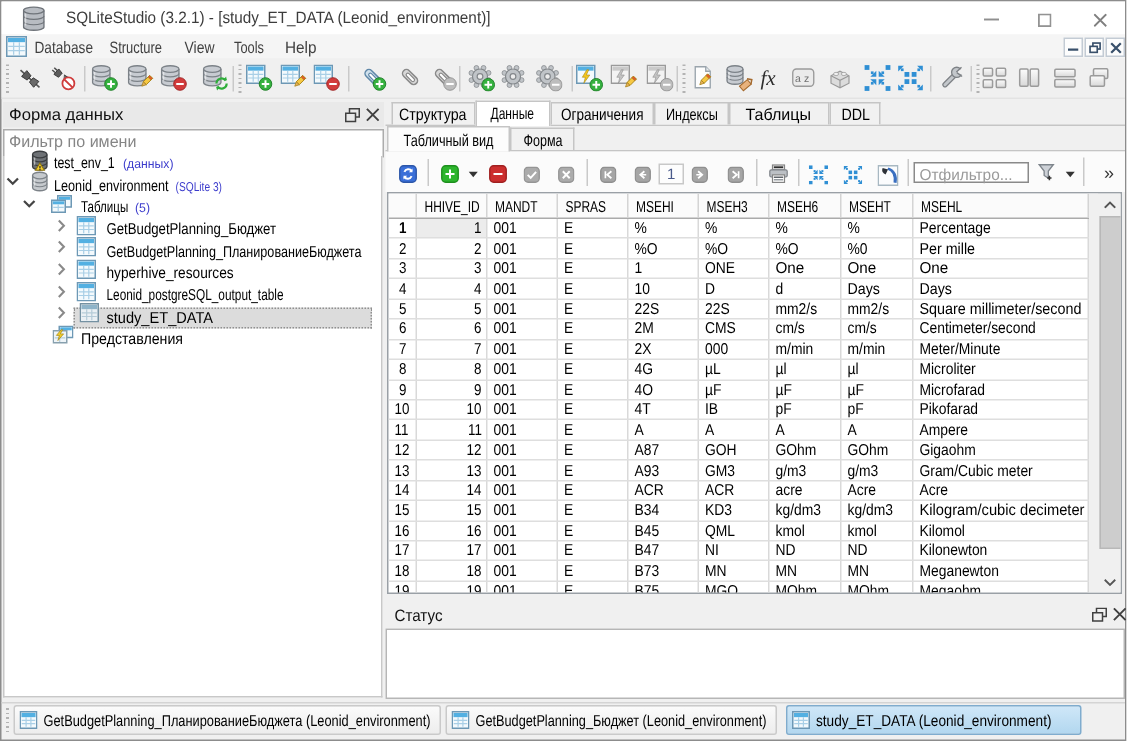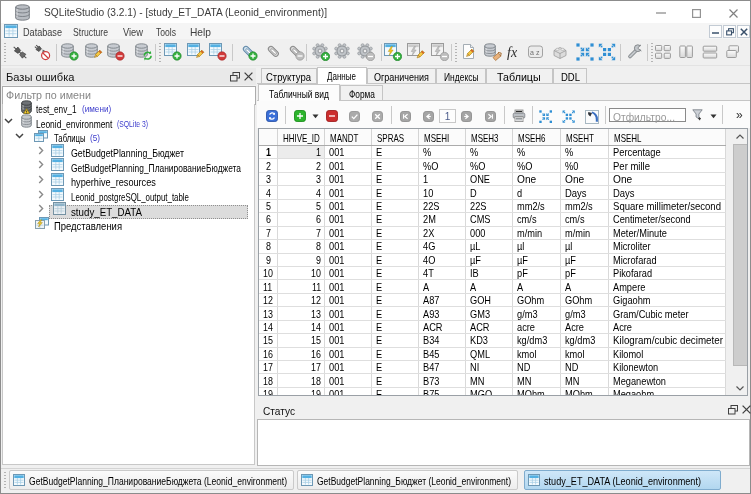--- a/index.html
+++ b/index.html
@@ -337,42 +337,42 @@
     </svg>
 <svg class="i" style="left:700px;top:42px;" width="18" height="18" viewBox="0 0 18 18">
       <rect x="2.2" y="3.2" width="13.5" height="5" rx="0.8" fill="url(#g1)" stroke="#9b9b9b" stroke-width="1"></rect>
       <rect x="2.2" y="10" width="13.5" height="5" rx="0.8" fill="url(#g1)" stroke="#9b9b9b" stroke-width="1"></rect>
     </svg>
 <svg class="i" style="left:723px;top:42px;" width="18" height="18" viewBox="0 0 18 18">
       <rect x="5" y="2.8" width="9.5" height="6.5" rx="0.8" fill="url(#g1)" stroke="#9b9b9b" stroke-width="1"></rect>
       <rect x="2.8" y="7.5" width="9.5" height="7" rx="0.8" fill="url(#g1)" stroke="#9b9b9b" stroke-width="1"></rect>
     </svg>
 <div class="abs" style="left:1px;top:67px;width:254px;height:17px;background:#e9e9e9;"></div>
-<div class="t" style="left:5.0px;top:70.0px;font-size:11px;color:#111;transform:scaleX(1.0102);transform-origin:0 50%;">Базы ошибка</div>
+<div class="t" style="left:5.0px;top:70.0px;font-size:11px;color:#111;transform:scaleX(1.0102);transform-origin:0 50%;">Форма данных</div>
 <svg class="i" style="left:229px;top:70.5px;" width="10" height="10" viewBox="0 0 10 10">
       <rect x="3" y="0.5" width="6.5" height="5.5" fill="none" stroke="#404040" stroke-width="1"></rect>
       <rect x="0.5" y="3.5" width="6.5" height="5.5" fill="#e9e9e9" stroke="#404040" stroke-width="1"></rect>
     </svg>
 <svg class="i" style="left:242.5px;top:71px;" width="9" height="9" viewBox="0 0 9 9">
       <path d="M0.6 0.6 L8.4 8.4 M8.4 0.6 L0.6 8.4" stroke="#404040" stroke-width="1.3"></path>
     </svg>
 <div class="abs" style="left:1px;top:84.5px;width:252px;height:17px;background:#fff;border:1px solid #acacac;"></div>
 <div class="t" style="left:5.0px;top:87.5px;font-size:11px;color:#868686;transform:scaleX(0.9749);transform-origin:0 50%;">Фильтр по имени</div>
 <div class="abs" style="left:1px;top:103px;width:251px;height:360px;background:#fff;border:1px solid #c8c8c8;border-top:none;"></div>
 <svg class="i" style="left:20px;top:99px;" width="12" height="14" viewBox="0 0 12 14">
       <path d="M0.7000000000000002 3 v8 a4.8 2.2 0 0 0 9.6 0 v-8" fill="#6e7276" stroke="#3a3d40" stroke-width="0.9"></path>
       <ellipse cx="5.5" cy="3" rx="4.8" ry="2.2" fill="#6e7276" stroke="#3a3d40" stroke-width="0.9"></ellipse>
       <path d="M0.7000000000000002 5.7 a4.8 2.2 0 0 0 9.6 0 M0.7000000000000002 8.3 a4.8 2.2 0 0 0 9.6 0" fill="none" stroke="#3a3d40" stroke-width="0.8"></path>
       <path d="M2.0 5 v5" stroke="#ffffff" stroke-width="1" opacity="0.5"></path>
       <path d="M2.6 13.5 L5.6 8.7 L8.6 13.5 Z" fill="#f7cf2e" stroke="#8a7210" stroke-width="0.7"></path>
       <rect x="5.2" y="10.6" width="0.9" height="1.7" fill="#333"></rect>
       <rect x="5.2" y="12.7" width="0.9" height="0.8" fill="#333"></rect>
     </svg>
 <div class="t" style="left:35.0px;top:101.9px;font-size:10.5px;color:#000;transform:scaleX(0.7883);transform-origin:0 50%;">test_env_1</div>
-<div class="t" style="left:80.5px;top:103.1px;font-size:8.5px;color:#3c3ccc;transform:scaleX(0.9586);transform-origin:0 50%;">(имени)</div>
+<div class="t" style="left:80.5px;top:103.1px;font-size:8.5px;color:#3c3ccc;transform:scaleX(0.9586);transform-origin:0 50%;">(данных)</div>
 <svg class="i" style="left:3px;top:117px;" width="9" height="6" viewBox="0 0 9 6">
       <path d="M1 1 L4.5 4.5 L8 1" fill="none" stroke="#444" stroke-width="1.5"></path>
     </svg>
 <svg class="i" style="left:20px;top:113px;" width="12" height="14" viewBox="0 0 12 14">
       <path d="M0.7000000000000002 3 v8 a4.8 2.2 0 0 0 9.6 0 v-8" fill="#c5c9cd" stroke="#7c8288" stroke-width="0.9"></path>
       <ellipse cx="5.5" cy="3" rx="4.8" ry="2.2" fill="#c5c9cd" stroke="#7c8288" stroke-width="0.9"></ellipse>
       <path d="M0.7000000000000002 5.7 a4.8 2.2 0 0 0 9.6 0 M0.7000000000000002 8.3 a4.8 2.2 0 0 0 9.6 0" fill="none" stroke="#7c8288" stroke-width="0.8"></path>
       <path d="M2.0 5 v5" stroke="#ffffff" stroke-width="1" opacity="0.5"></path>
     </svg>
 <div class="t" style="left:35.0px;top:116.6px;font-size:10.5px;color:#000;transform:scaleX(0.8029);transform-origin:0 50%;">Leonid_environment</div>

